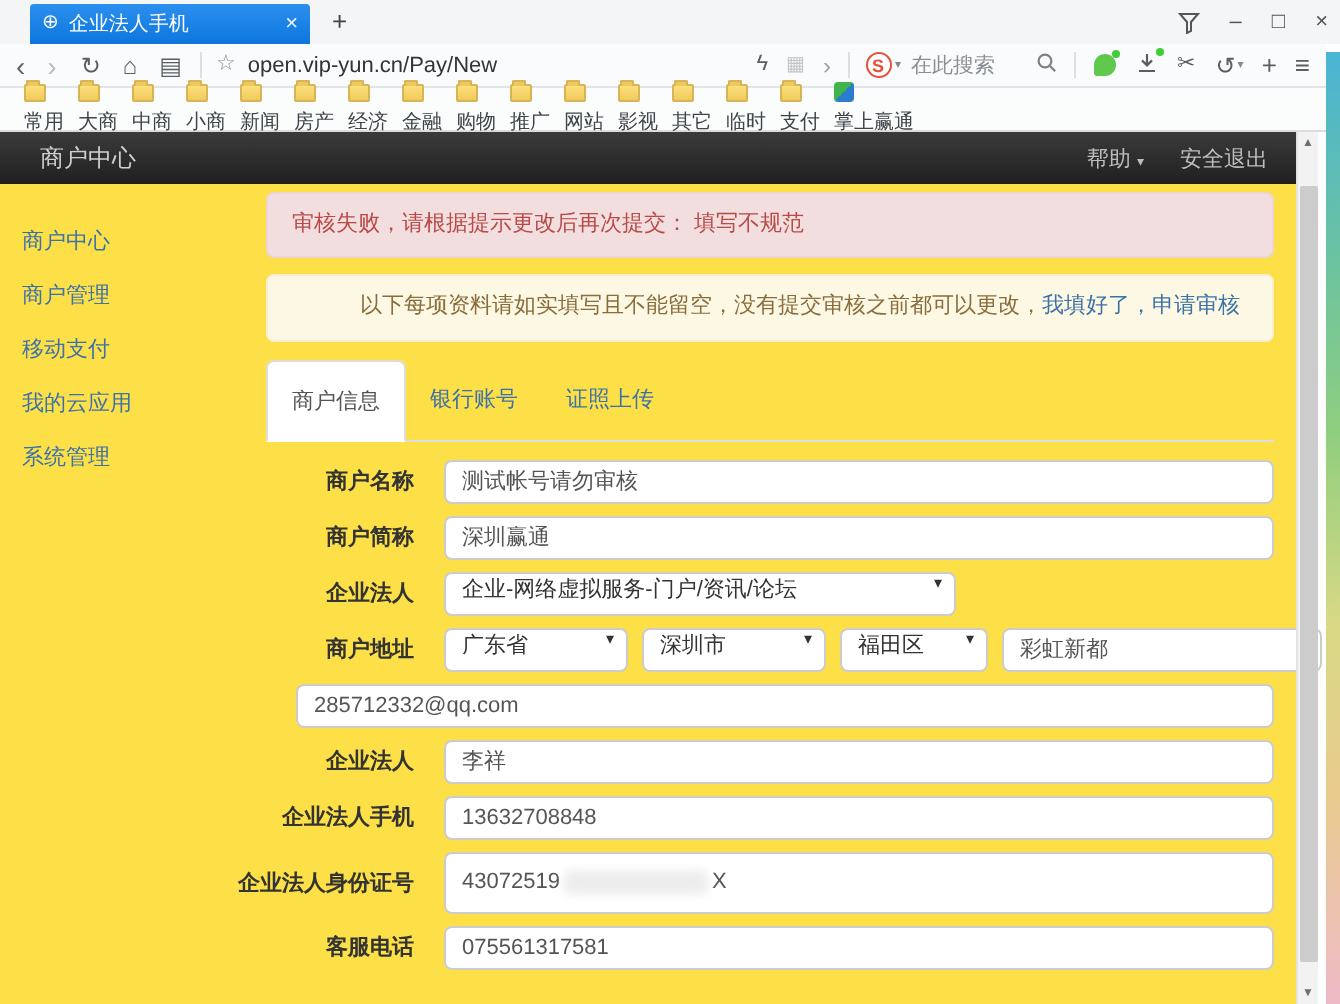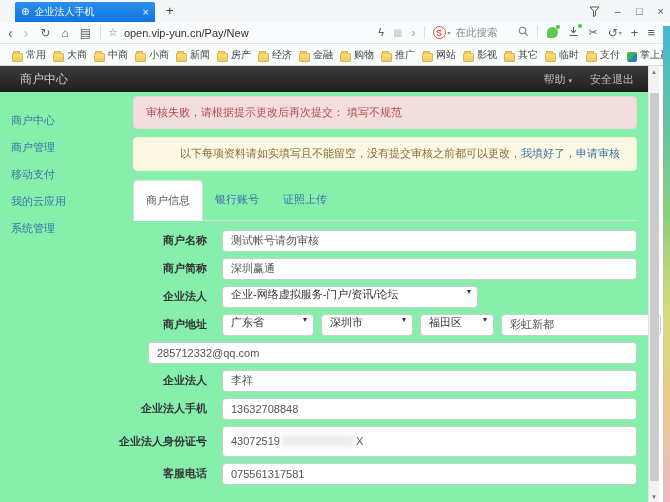--- a/index.html
+++ b/index.html
@@ -27,29 +27,29 @@
     color:#e8503a; font-size:9px; font-weight:bold; display:flex; align-items:center; justify-content:center; }
   .searchtext { font-size:10.5px; color:#8a8f93; }
   .bubble { width:11px; height:11px; border-radius:50% 50% 50% 15%; background:#5fc84d; position:relative; }
   .bubble::after { content:""; position:absolute; right:-2px; top:-2px; width:4px; height:4px; border-radius:50%; background:#3ecf35; }
   .dlwrap { position:relative; }
   .dlwrap::after { content:""; position:absolute; right:-3px; top:-2px; width:4px; height:4px; border-radius:50%; background:#3ecf35; }
   .caret-sm { font-size:6px; color:#888; }
 
   .bookmarks { display:flex; align-items:center; height:22px; width:663px; background:#fbfcfc;
     border-bottom:1px solid #dadcdd; padding:0 4px 0 10px; font-size:10px; color:#3f4449; gap:3px; }
-  .bm { display:flex; align-items:flex-end; gap:3px; padding:0 2px; white-space:nowrap; }
+  .bm { display:flex; align-items:flex-start; gap:3px; padding:0 2px; white-space:nowrap;flex-direction:column; }
   .folder { width:11px; height:9px; background:linear-gradient(#fbe07c,#f0c95c); border:1px solid #d9b456;
     border-radius:1px; position:relative; flex-shrink:0; }
   .folder::before { content:""; position:absolute; top:-3px; left:0; width:5px; height:2px;
     background:#f0c95c; border:1px solid #d9b456; border-bottom:none; border-radius:1px 1px 0 0; }
   .fav1 { width:10px; height:10px; border-radius:2px; background:linear-gradient(135deg,#3db54a 50%,#2a7ccc 50%); flex-shrink:0; }
 
   
-  .page { position:absolute; top:66px; left:0; width:648px; height:436px; background:#86efac; }
+  .page { position:absolute; top:66px; left:0; width:648px; height:436px; background:#fde047; }
   .navbar { height:26px; width:648px; background:linear-gradient(#3b3b3b,#1f1f1f);
     display:flex; align-items:center; padding:0 14px 0 20px; }
   .navbar-title { color:#cfcfcf; font-size:12px; }
   .navbar-right { margin-left:auto; display:flex; gap:18px; font-size:11px; color:#bdbdbd; }
   .nav-caret { font-size:7px; }
 
   .pagebody { display:flex; }
   .sidebar { width:133px; padding:21px 0 0 11px; flex-shrink:0; }
   .snav { display:block; font-size:11px; color:#3c72a8; margin-bottom:12px; cursor:pointer; white-space:nowrap; }
 

